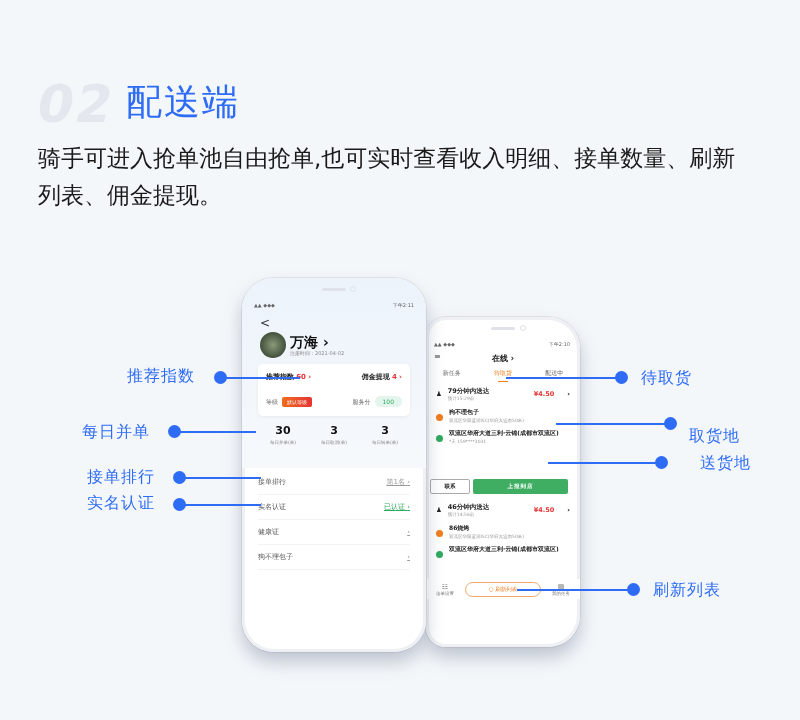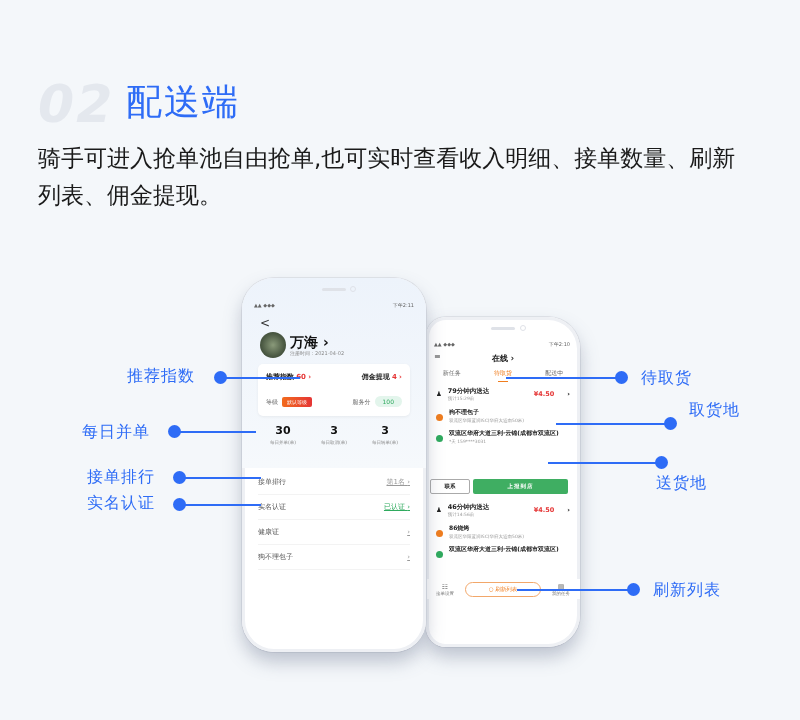--- a/index.html
+++ b/index.html
@@ -227,21 +227,21 @@
 <div class="callout" style="left:87px; top:493px;">实名认证</div>
 <div class="cdot" style="left:173px; top:498px;"></div>
 <div class="line" style="left:179px; top:504px; width:82px;"></div>
 
 <div class="line" style="left:506px; top:377px; width:120px;"></div>
 <div class="cdot" style="left:615px; top:371px;"></div>
 <div class="callout" style="left:641px; top:368px;">待取货</div>
 
 <div class="line" style="left:556px; top:423px; width:116px;"></div>
 <div class="cdot" style="left:664px; top:417px;"></div>
-<div class="callout" style="left:689px; top:400px;">取货地</div>
+<div class="callout" style="left:689px; top:426px;">取货地</div>
 
 <div class="line" style="left:548px; top:462px; width:116px;"></div>
 <div class="cdot" style="left:655px; top:456px;"></div>
-<div class="callout" style="left:656px; top:453px;margin-top:20px;">送货地</div>
+<div class="callout" style="left:700px; top:453px;">送货地</div>
 
 <div class="line" style="left:517px; top:589px; width:116px;"></div>
 <div class="cdot" style="left:627px; top:583px;"></div>
 <div class="callout" style="left:653px; top:580px;">刷新列表</div>
 
 </body></html>

